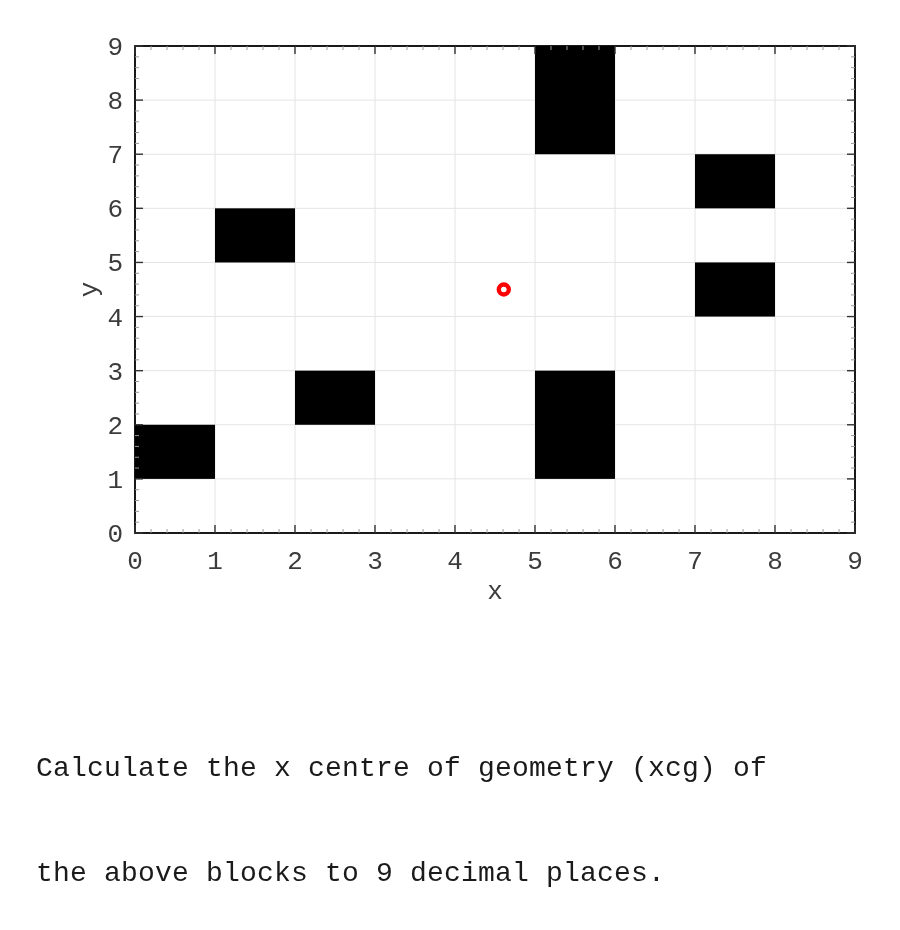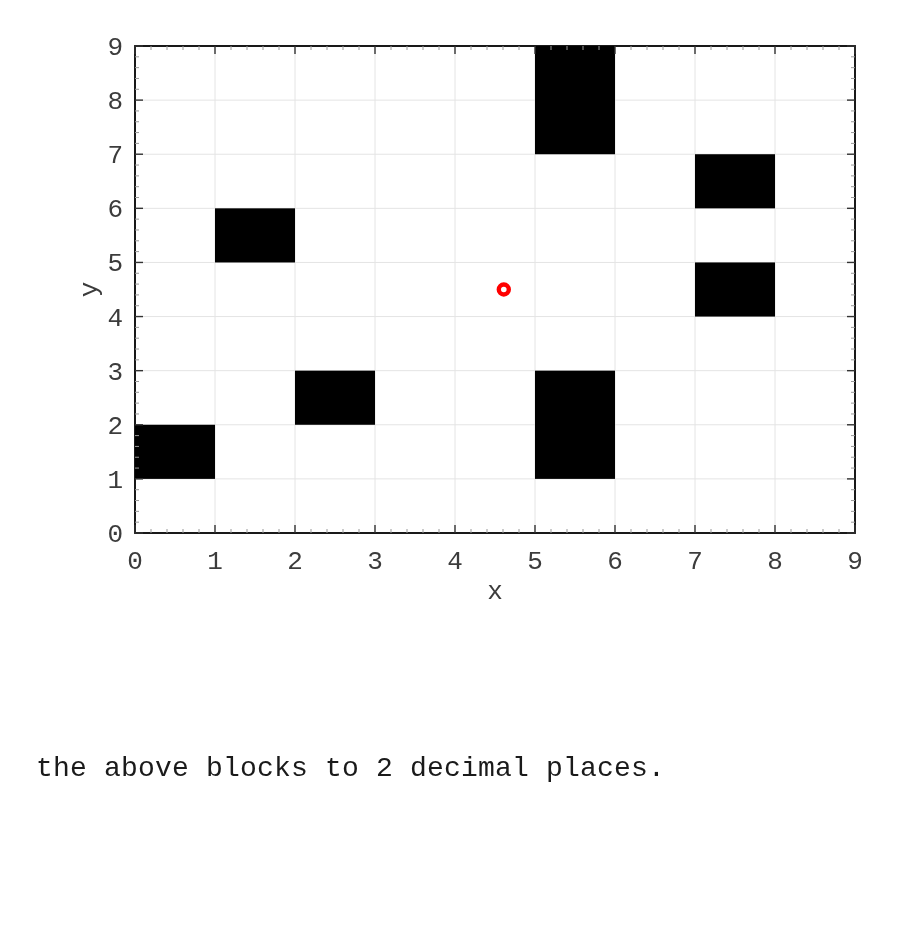--- a/index.html
+++ b/index.html
@@ -284,16 +284,17 @@
           <text x="123" y="163.22222222222223" text-anchor="end" font-size="26" fill="#3c3c3c">7</text>
           <text x="123" y="109.11111111111109" text-anchor="end" font-size="26" fill="#3c3c3c">8</text>
           <text x="123" y="55" text-anchor="end" font-size="26" fill="#3c3c3c">9</text>
         </g>
         <text x="495" y="599" text-anchor="middle" font-size="26" fill="#3c3c3c">x</text>
         <text x="97" y="289.5" text-anchor="middle" font-size="26" fill="#3c3c3c" transform="rotate(-90 97 289.5)">y</text>
       </svg>
   </div>
 
   <div class="question">
-    <div>the above blocks to 2 decimal places.</div>
+    <div>Calculate the x centre of geometry (xcg) of</div>
+    <div>the above blocks to 9 decimal places.</div>
   </div>
 
 </div>
 
 </body></html>

